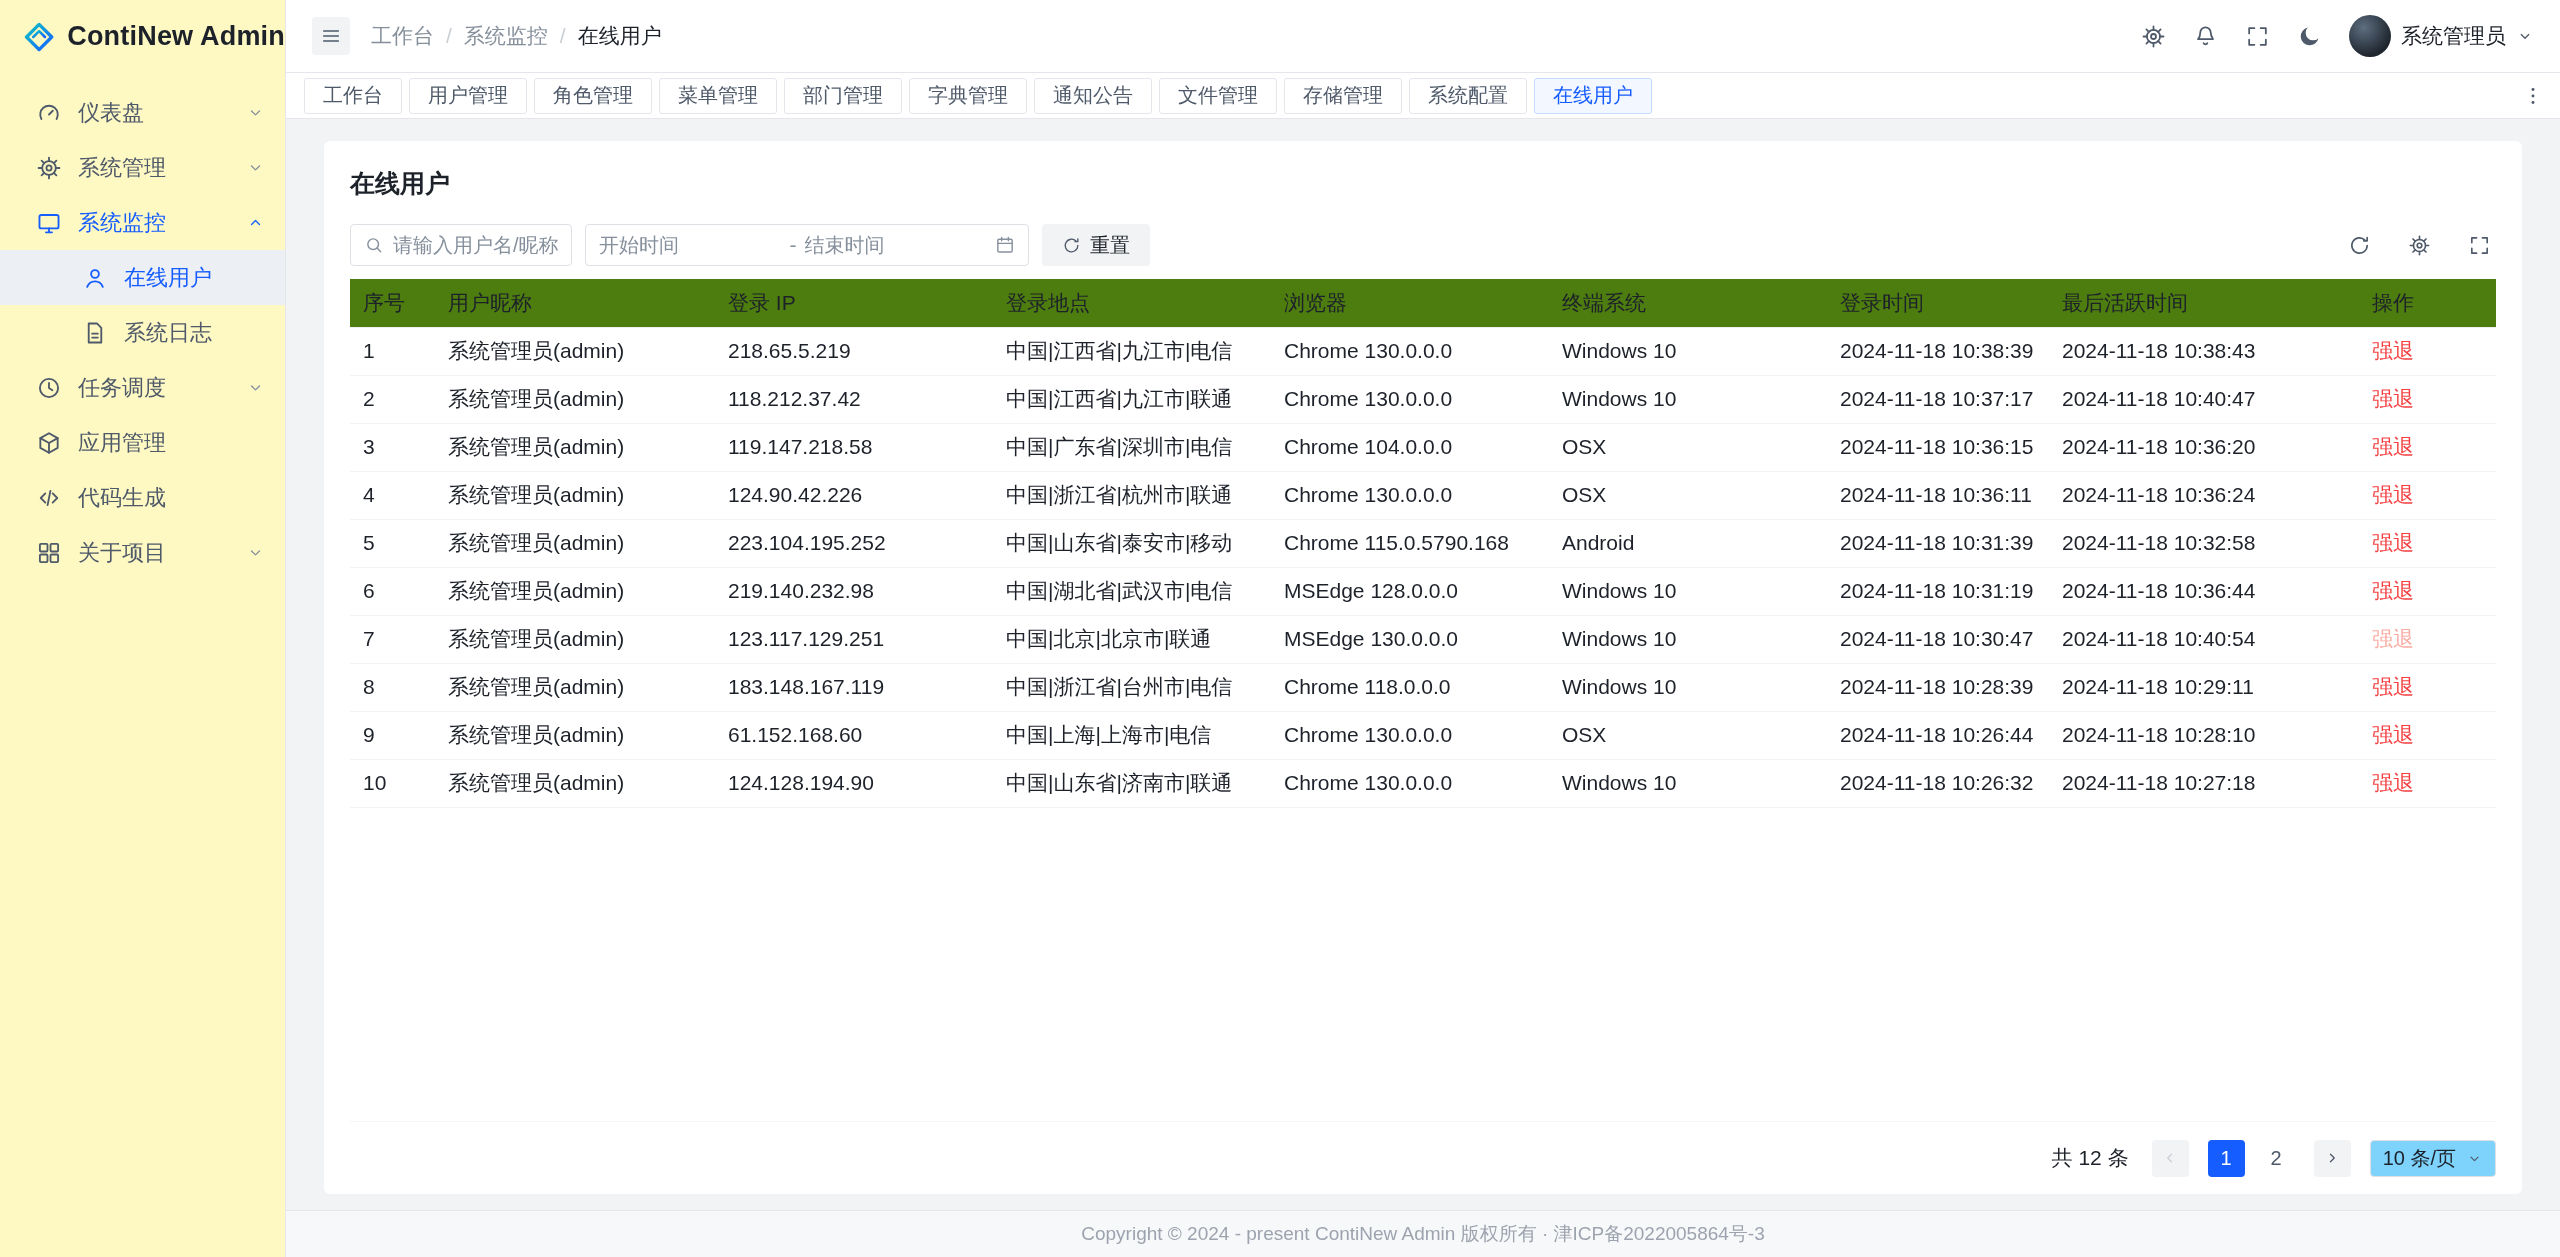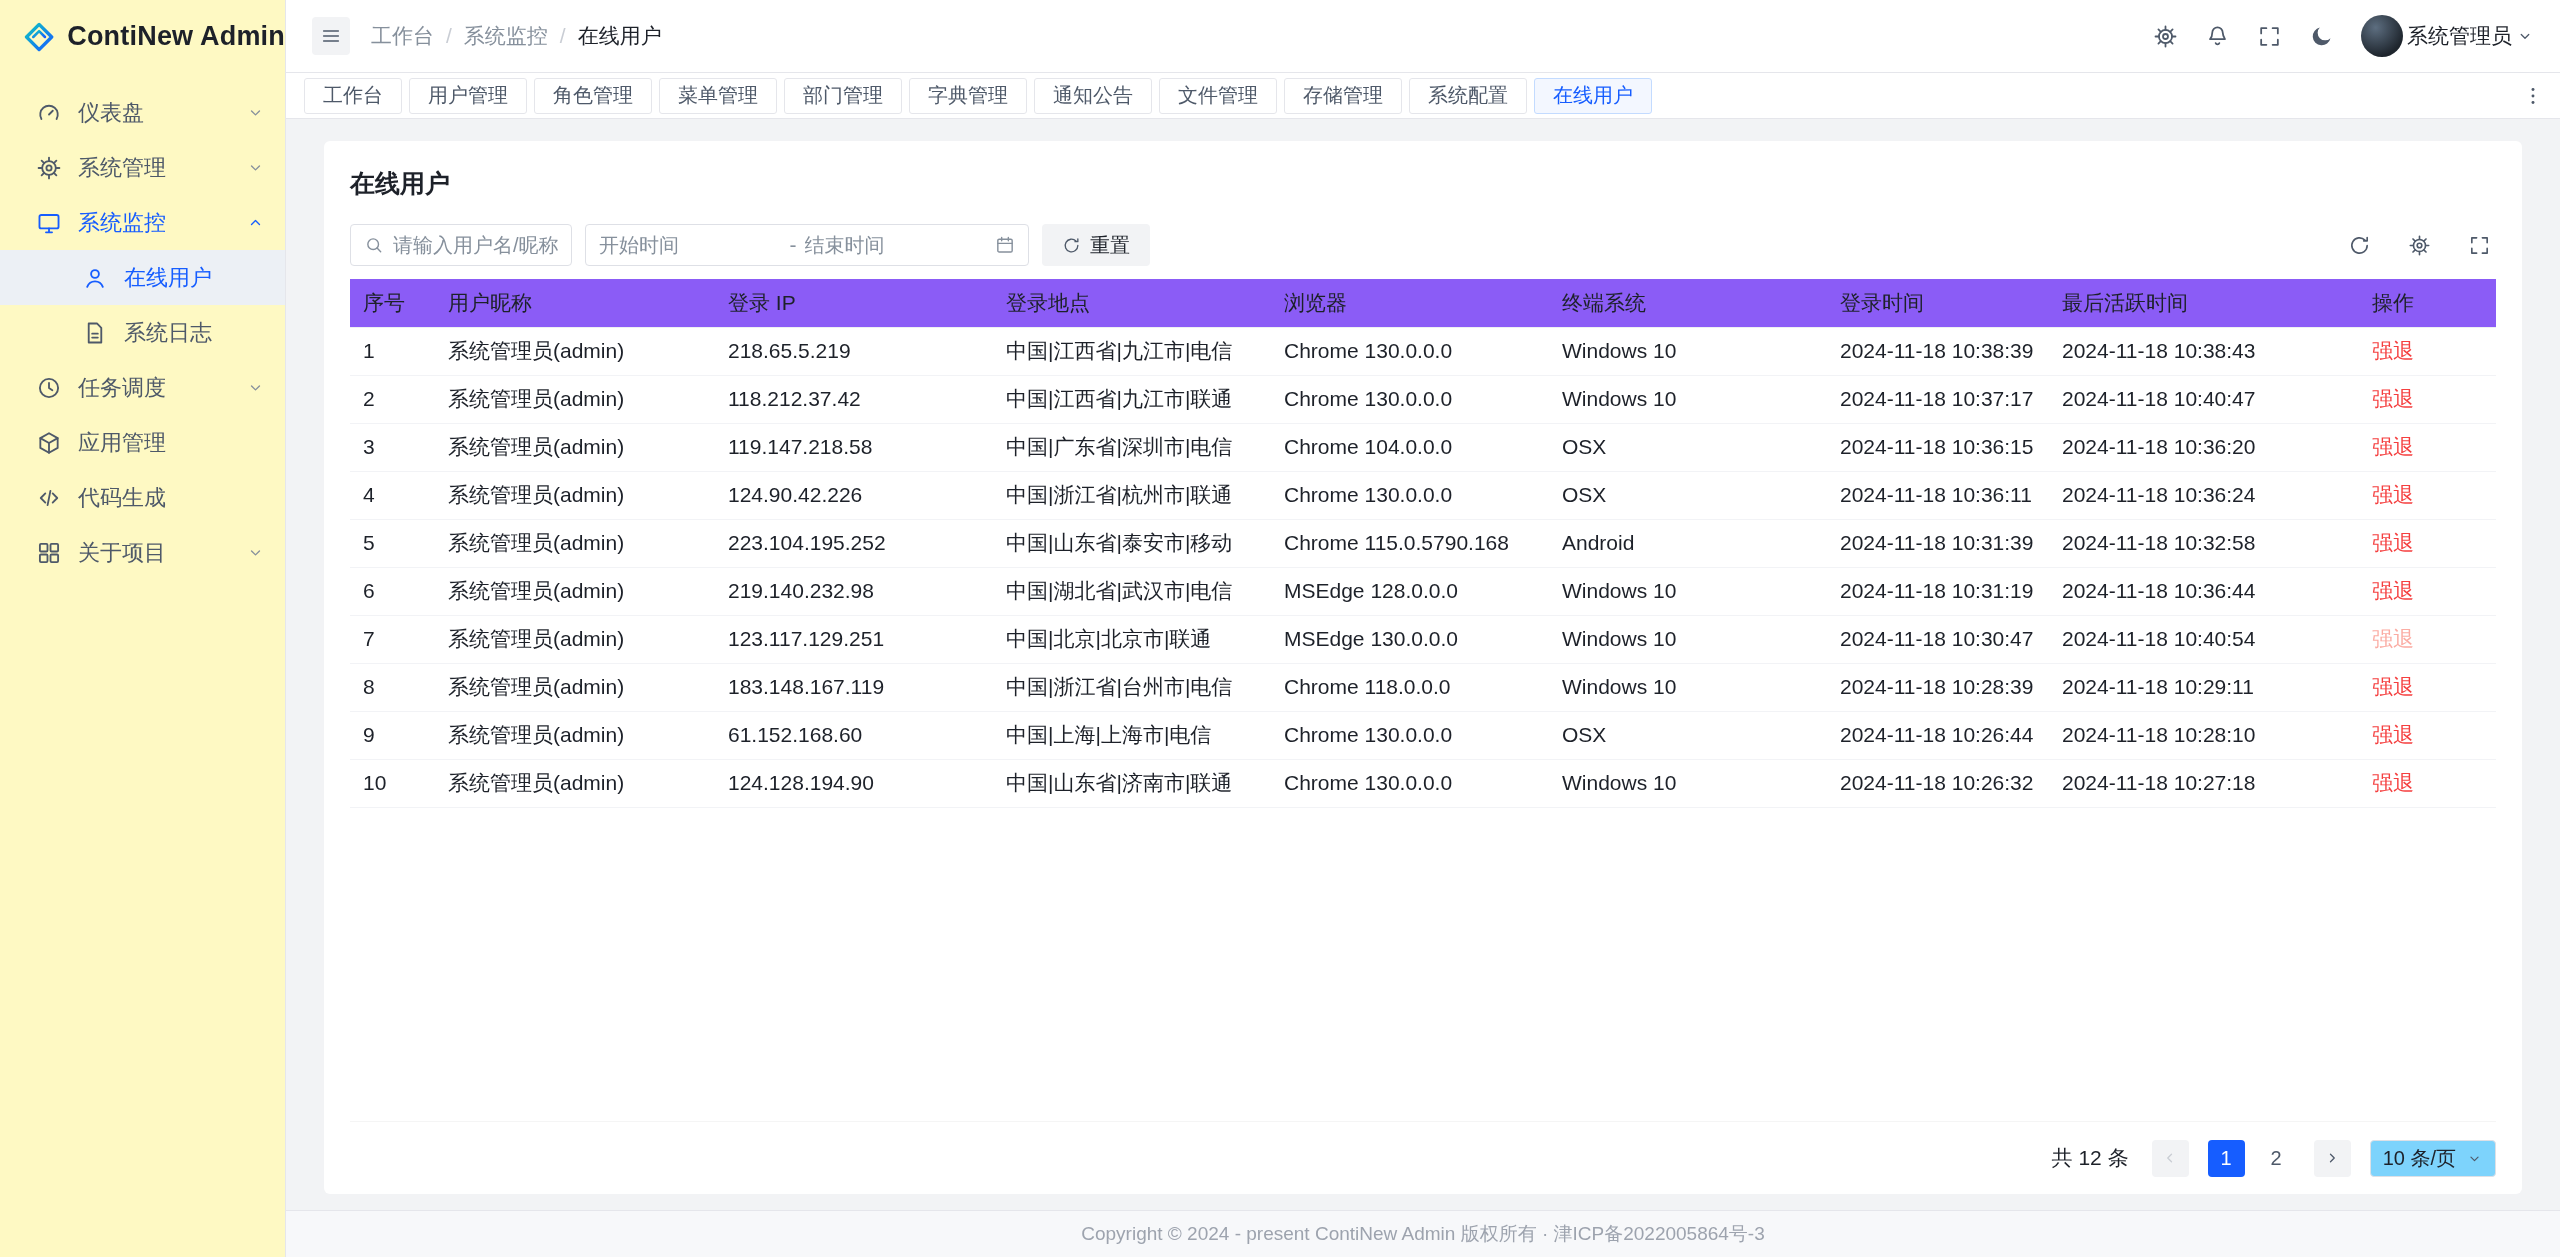--- a/index.html
+++ b/index.html
@@ -33,21 +33,21 @@
   .topbar { height:73px; flex:none; background:#fff; border-bottom:1px solid #E5E6EB; display:flex; align-items:center; padding:0 26px; }
   .collapse-btn { width:38px; height:38px; border:none; background:#F2F3F5; border-radius:4px; color:#4E5969; display:flex; align-items:center; justify-content:center; cursor:pointer; flex:none; }
   .collapse-btn .ic { width:22px; height:22px; }
   .breadcrumb { display:flex; align-items:center; gap:12px; margin-left:21px; }
   .bc-item { color:#86909C; cursor:pointer; }
   .bc-item.current { color:#1D2129; cursor:default; }
   .bc-sep { color:#C9CDD4; }
   .topbar-right { margin-left:auto; display:flex; align-items:center; gap:27px; }
   .hicon { width:25px; height:25px; color:#4E5969; cursor:pointer; flex:none; }
   .hicon .ic { width:100%; height:100%; }
-  .user-box { display:flex; align-items:center; gap:4px; cursor:pointer;font-family:Liberation Serif, serif; }
+  .user-box { display:flex; align-items:center; gap:10px; cursor:pointer;font-family:Liberation Serif, serif; }
   .avatar { width:42px; height:42px; border-radius:50%; background:radial-gradient(circle at 35% 30%, #5d6e80, #1e252d 72%); flex:none; }
   .username { font-size:21px; }
   .user-chev { width:18px; height:18px; color:#4E5969; }
 
   .tabbar { height:46px; flex:none; background:#fff; border-bottom:1px solid #E5E6EB; display:flex; align-items:center; padding:0 16px 0 18px; }
   .tabs { display:flex; align-items:center; gap:7px; overflow:hidden; }
   .tab { height:36px; padding:0 18px; display:flex; align-items:center; border:1px solid #E5E6EB; border-radius:3px; background:#fff; color:#4E5969; font-size:20px; cursor:pointer; white-space:nowrap; flex:none; }
   .tab.active { color:#165DFF; background:#F3F7FF; border-color:#C3DBFF; }
   .tab-more { margin-left:auto; width:22px; height:22px; color:#4E5969; cursor:pointer; flex:none; }
 
@@ -67,21 +67,21 @@
   .date-range .cal { width:20px; height:20px; color:#86909C; margin-left:auto; flex:none; }
   .reset-btn { height:42px; padding:0 20px; border:none; border-radius:4px; background:#F2F3F5; color:#1D2129; font-family:inherit; font-size:20px; display:flex; align-items:center; gap:9px; cursor:pointer; }
   .reset-btn .ic { width:19px; height:19px; color:#4E5969; }
   .toolbar { margin-left:auto; display:flex; align-items:center; gap:26px; }
   .tool-btn { width:34px; height:34px; border:none; background:transparent; color:#4E5969; display:flex; align-items:center; justify-content:center; cursor:pointer; }
   .tool-btn .ic { width:23px; height:23px; }
 
   .table-area { flex:1; min-height:0; margin-top:13px; border-bottom:1px solid rgba(0,0,0,0.04); overflow:hidden; }
   table { width:100%; border-collapse:collapse; table-layout:fixed; }
   th,td { height:48px; padding:0 13px; text-align:left; font-size:21px; white-space:nowrap; overflow:hidden; text-overflow:ellipsis; font-weight:400; }
-  thead th { background:#8b5cf6; color:#1D2129; font-weight:500; border-bottom:1px solid #EDEFF2; }
+  thead th { background:#4d7c0f; color:#1D2129; font-weight:500; border-bottom:1px solid #EDEFF2; }
   tbody td { border-bottom:1px solid #F2F3F6; color:#1D2129; }
   .force-logout { color:#F53F3F; cursor:pointer; }
   .force-logout.disabled { color:#FBACA3; cursor:not-allowed; }
 
   .pagination { height:72px; flex:none; display:flex; align-items:center; justify-content:flex-end; gap:19px; }
   .total { color:#1D2129; margin-right:4px; }
   .pg-btn { min-width:37px; height:37px; border:none; border-radius:4px; background:#F2F3F5; color:#4E5969; font-family:inherit; font-size:20px; display:flex; align-items:center; justify-content:center; cursor:pointer; }
   .pg-btn .ic { width:18px; height:18px; }
   .pg-btn.prev { color:#C9CDD4; cursor:not-allowed; }
   .pg-btn.page { background:transparent; }

